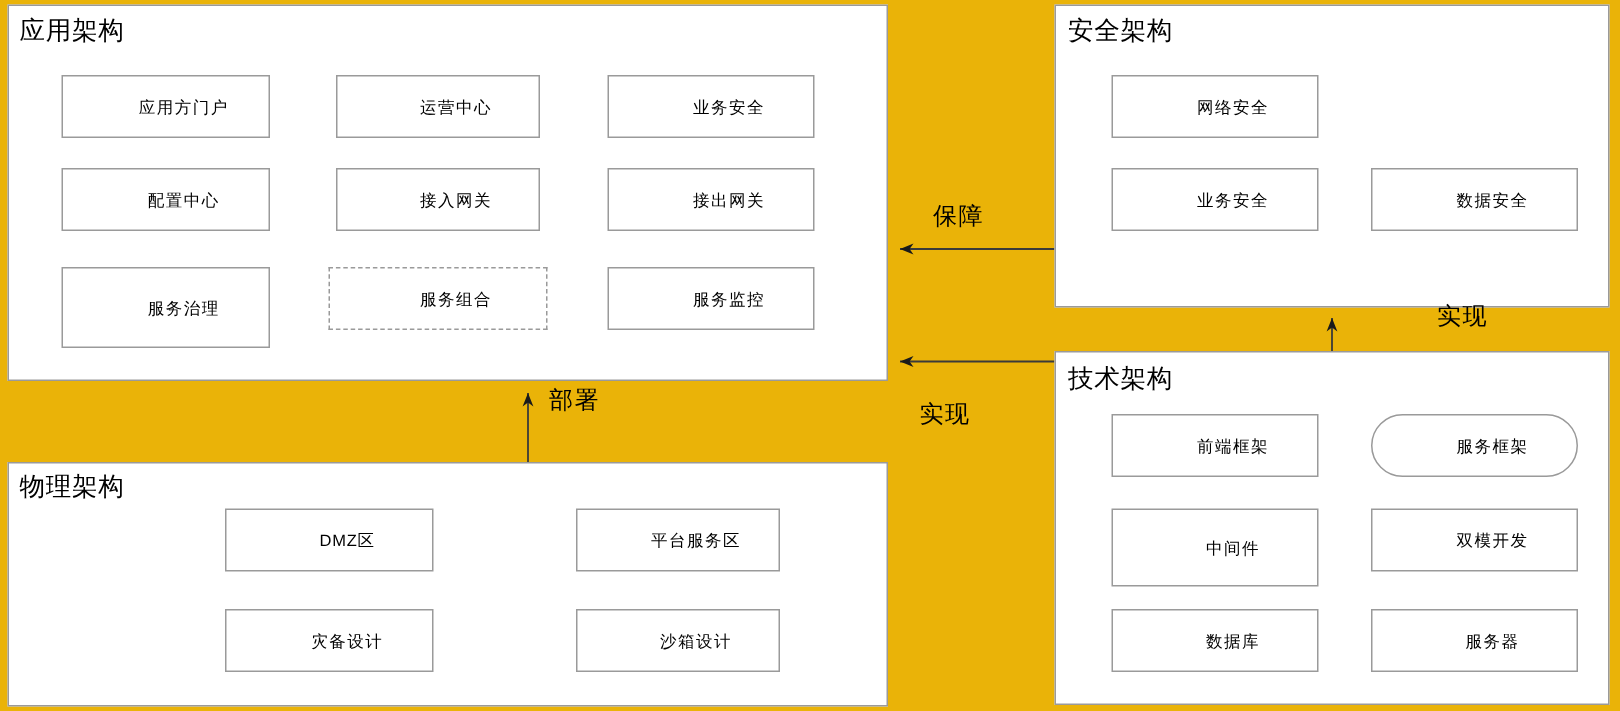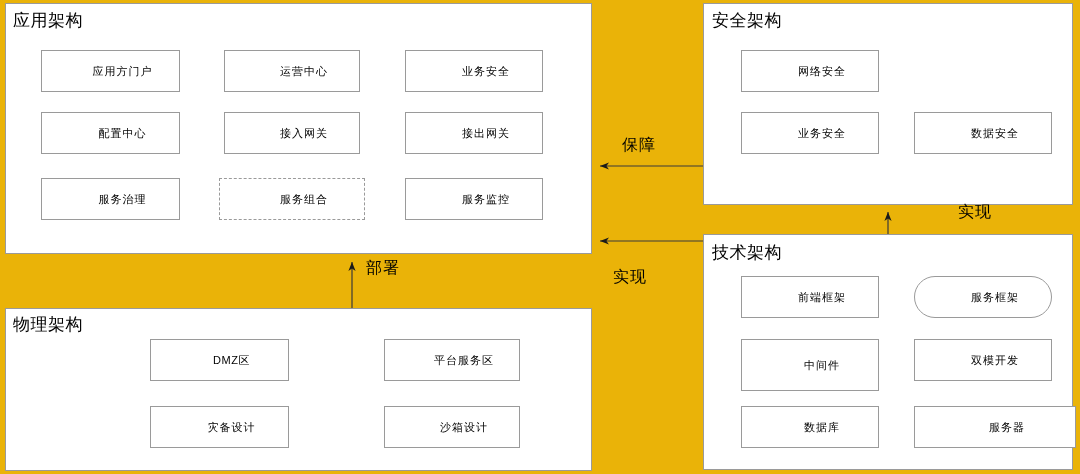--- a/index.html
+++ b/index.html
@@ -99,40 +99,40 @@
   <div class="panel-title" style="left:13px;top:11px;">应用架构</div>
 
   <div class="node" style="left:41px;top:50px;width:139px;height:42px;">应用方门户</div>
   <div class="node" style="left:224px;top:50px;width:136px;height:42px;">运营中心</div>
   <div class="node" style="left:405px;top:50px;width:138px;height:42px;">业务安全</div>
 
   <div class="node" style="left:41px;top:112px;width:139px;height:42px;">配置中心</div>
   <div class="node" style="left:224px;top:112px;width:136px;height:42px;">接入网关</div>
   <div class="node" style="left:405px;top:112px;width:138px;height:42px;">接出网关</div>
 
-  <div class="node" style="left:41px;top:178px;width:139px;height:42px;">服务治理</div>
+  <div class="node" style="left:41px;top:178px;width:139px;height:54px;">服务治理</div>
   <div class="node" style="left:405px;top:178px;width:138px;height:42px;">服务监控</div>
   <div class="node dashed" style="left:219px;top:178px;width:146px;height:42px;">服务组合</div>
 
   <div class="panel" style="left:703px;top:3px;width:370px;height:202px;"></div>
   <div class="panel-title" style="left:712px;top:11px;">安全架构</div>
 
   <div class="node" style="left:741px;top:50px;width:138px;height:42px;">网络安全</div>
   <div class="node" style="left:741px;top:112px;width:138px;height:42px;">业务安全</div>
   <div class="node" style="left:914px;top:112px;width:138px;height:42px;">数据安全</div>
 
   <div class="panel" style="left:703px;top:234px;width:370px;height:236px;"></div>
   <div class="panel-title" style="left:712px;top:243px;">技术架构</div>
 
   <div class="node" style="left:741px;top:276px;width:138px;height:42px;">前端框架</div>
   <div class="node" style="left:914px;top:276px;width:138px;height:42px;border-radius:21px;">服务框架</div>
   <div class="node" style="left:741px;top:339px;width:138px;height:52px;">中间件</div>
   <div class="node" style="left:914px;top:339px;width:138px;height:42px;">双模开发</div>
   <div class="node" style="left:741px;top:406px;width:138px;height:42px;">数据库</div>
-  <div class="node" style="left:914px;top:406px;width:162px;height:42px;">服务器</div>
+  <div class="node" style="left:914px;top:406px;width:138px;height:42px;">服务器</div>
 
   <div class="panel" style="left:5px;top:308px;width:587px;height:163px;"></div>
   <div class="panel-title" style="left:13px;top:315px;">物理架构</div>
 
   <div class="node bold" style="left:150px;top:339px;width:139px;height:42px;">DMZ区</div>
   <div class="node" style="left:384px;top:339px;width:136px;height:42px;">平台服务区</div>
   <div class="node" style="left:150px;top:406px;width:139px;height:42px;">灾备设计</div>
   <div class="node" style="left:384px;top:406px;width:136px;height:42px;">沙箱设计</div>
 
   <div class="edge-label" style="left:622px;top:136px;">保障</div>

